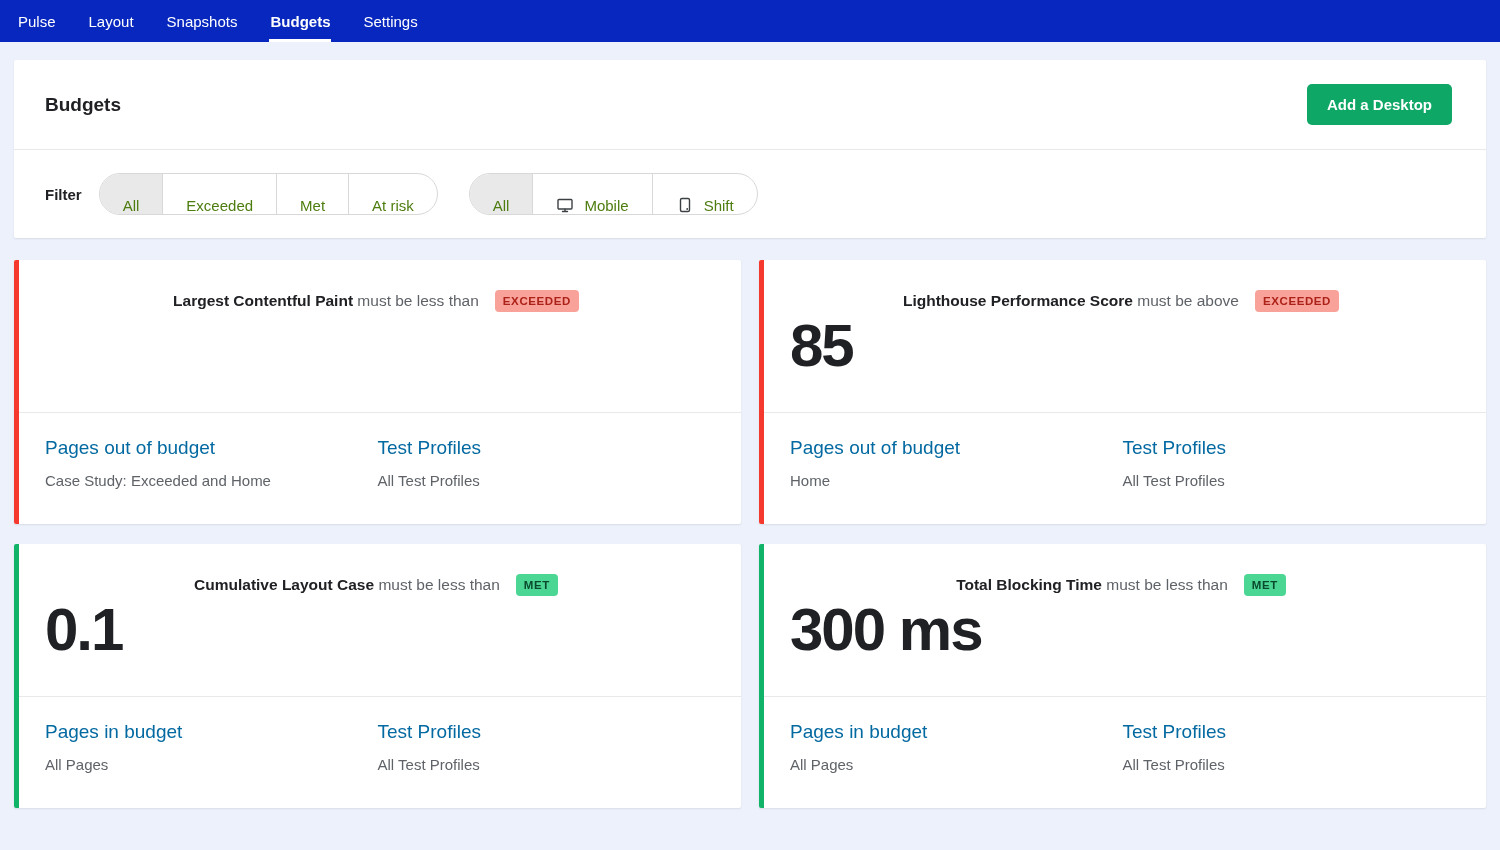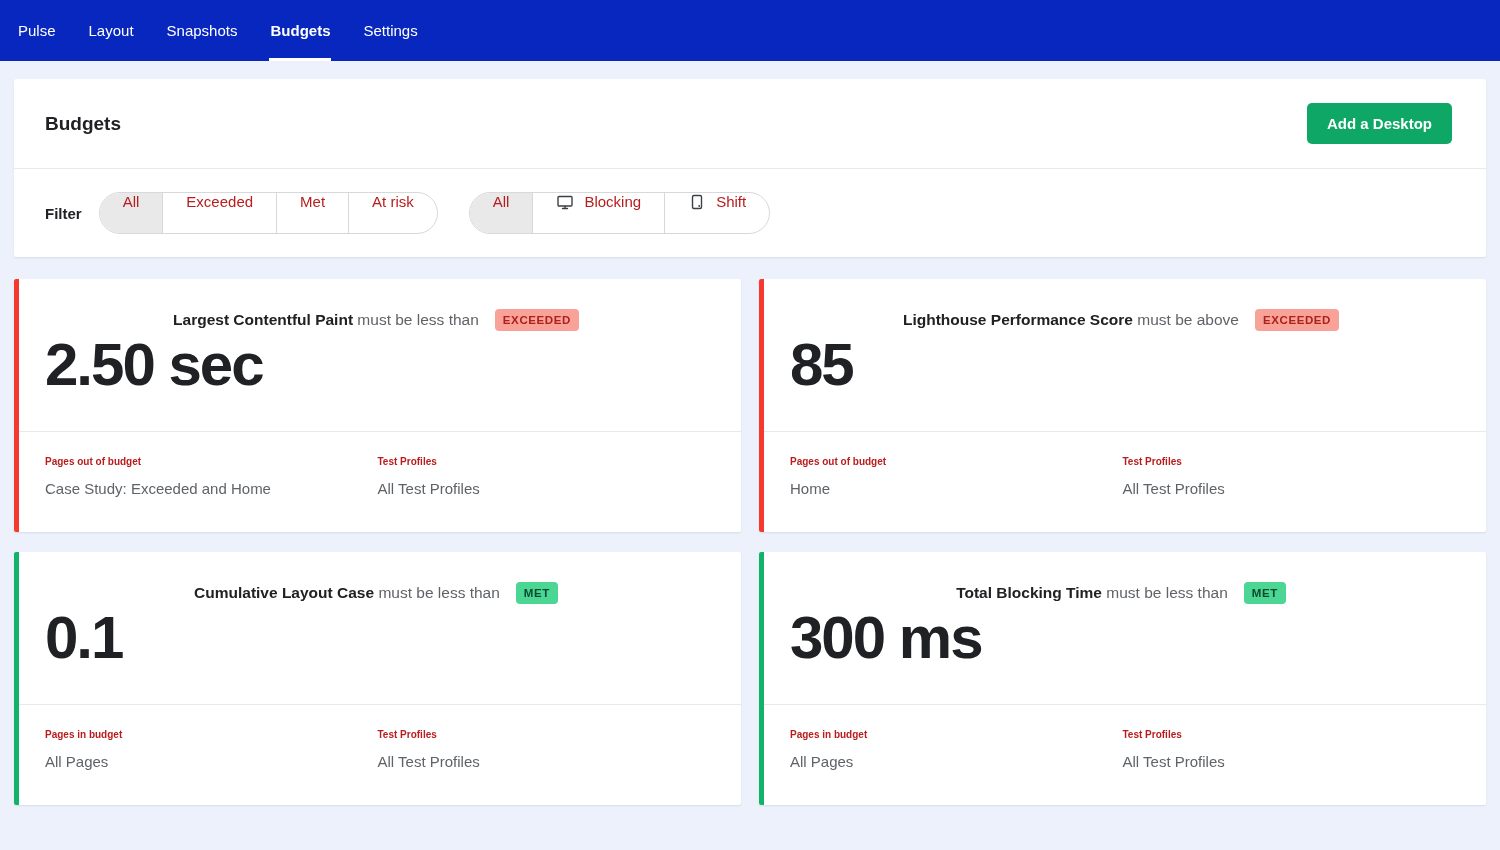--- a/index.html
+++ b/index.html
@@ -7,21 +7,21 @@
   body {
     width:1500px; height:850px;
     background:#EDF1FC;
     font-family:"Liberation Sans", sans-serif;
     color:#202124;
     overflow:hidden;
   }
 
   
   .topnav {
-    height:61px; background:#0727BE;
+    height:42px; background:#0727BE;
     display:flex; align-items:stretch;
     padding:0 18px; gap:33px;
   }
   .nav-item {
     position:relative; display:flex; align-items:center;
     color:#FFFFFF; font-size:15px; cursor:pointer;
   }
   .nav-item.active { font-weight:700; }
   .nav-item.active::after {
     content:""; position:absolute; left:-1px; right:-1px; bottom:0;
@@ -52,22 +52,22 @@
     height:89px; display:flex; align-items:center;
     padding:0 31px; border-top:1px solid #E9E9E9;
   }
   .filter-label { font-size:15px; font-weight:700; margin-right:17px; }
   .seg-group {
     display:flex; height:42px; background:#FFFFFF;
     border:1px solid #D8D8D8; border-radius:21px; overflow:hidden;
   }
   .seg-group + .seg-group { margin-left:31px; }
   .seg {
-    display:flex; align-items:flex-start; gap:10px;
-    padding:0 23px; font-size:15px; color:#b91c1c;
+    display:flex; align-items:flex-end; gap:10px;
+    padding:0 23px; font-size:15px; color:#4d7c0f;
     background:transparent; border:none; border-right:1px solid #D8D8D8;
     font-family:inherit; cursor:pointer;
   }
   .seg:last-child { border-right:none; }
   .seg.selected { background:#E9E9E9; }
   .seg .icn { display:flex; align-items:center; }
 
   
   .cards {
     display:grid; grid-template-columns:1fr 1fr;
@@ -95,21 +95,21 @@
   }
   .budget-card.exceeded .badge { background:#F9A29A; color:#AC2118; }
   .budget-card.met      .badge { background:#4BD694; color:#0B4A2E; }
   .card-value {
     margin-top:4px; font-size:60px; font-weight:700;
     letter-spacing:-2px; line-height:1.0; color:#202124;
   }
 
   .card-bottom { display:grid; grid-template-columns:1fr 1fr; padding:24px 0 35px; }
   .card-col:first-child { padding-left:31px; }
-  .card-col h3 { margin:0 0 13px; font-size:10px; font-weight:700; color:#b91c1c; }
+  .card-col h3 { margin:0 0 13px; font-size:19px; font-weight:400; color:#0369a1; }
   .card-col p  { margin:0; font-size:15px; color:#5F6368; }
 </style>
 </head>
 <body>
 
 <nav class="topnav" id="topnav">
     <div class="nav-item">
       <span>Pulse</span>
     </div>
     <div class="nav-item">
@@ -159,21 +159,21 @@
 
     <span class="seg-label">All</span>
   </button>
             <button class="seg">
     <span class="icn">
                 <svg width="18" height="18" viewBox="0 0 18 18" fill="none" stroke="#3C4043" stroke-width="1.4" stroke-linecap="round">
                   <rect x="2" y="3.5" width="14" height="9.5" rx="1"></rect>
                   <path d="M6.5 15.5h5M9 13.2v2.3"></path>
                 </svg>
               </span>
-    <span class="seg-label">Blocking</span>
+    <span class="seg-label">Mobile</span>
   </button>
             <button class="seg">
     <span class="icn">
                 <svg width="18" height="18" viewBox="0 0 18 18" fill="none" stroke="#3C4043" stroke-width="1.4">
                   <rect x="4.5" y="2.5" width="9" height="13" rx="1.5"></rect>
                   <circle cx="11.2" cy="13" r="0.9" fill="#3C4043" stroke="none"></circle>
                 </svg>
               </span>
     <span class="seg-label">Shift</span>
   </button>
@@ -186,21 +186,20 @@
       <article class="budget-card exceeded">
     <span class="stripe"></span>
     <div class="card-top">
       <div class="card-title-row">
         <h2 class="card-title">
           <span class="metric">Largest Contentful Paint </span>
           <span class="condition">must be less than</span>
         </h2>
         <span class="badge">EXCEEDED</span>
       </div>
-      <div class="card-value">2.50 sec</div>
     </div>
     <div class="card-bottom">
       <div class="card-col">
         <h3>Pages out of budget</h3>
         <p>Case Study: Exceeded and Home</p>
       </div>
       <div class="card-col">
         <h3>Test Profiles</h3>
         <p>All Test Profiles</p>
       </div>

